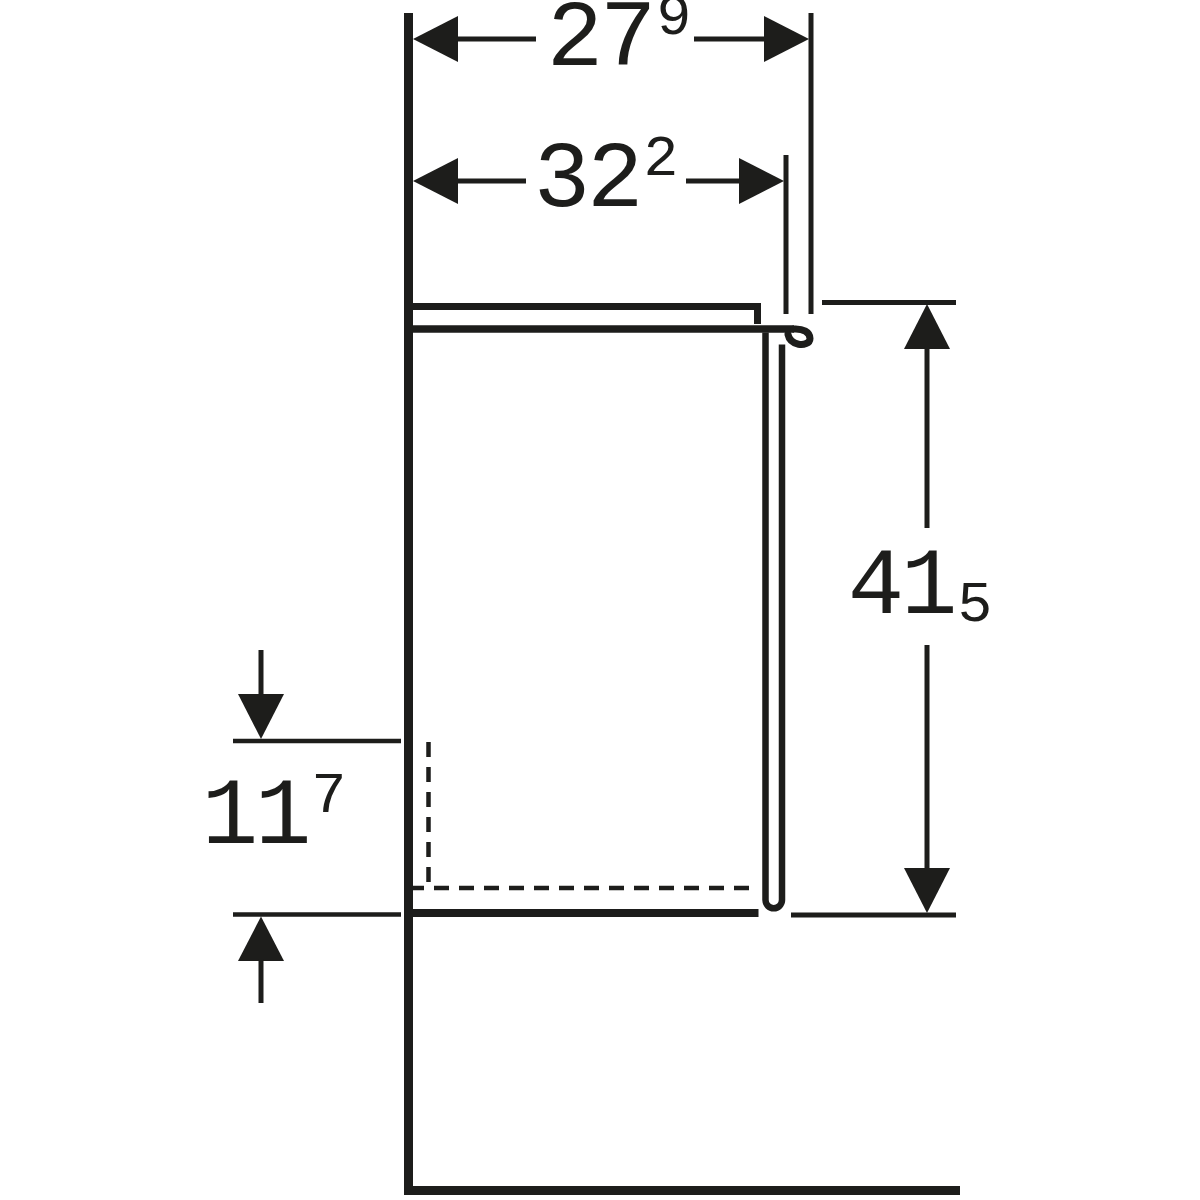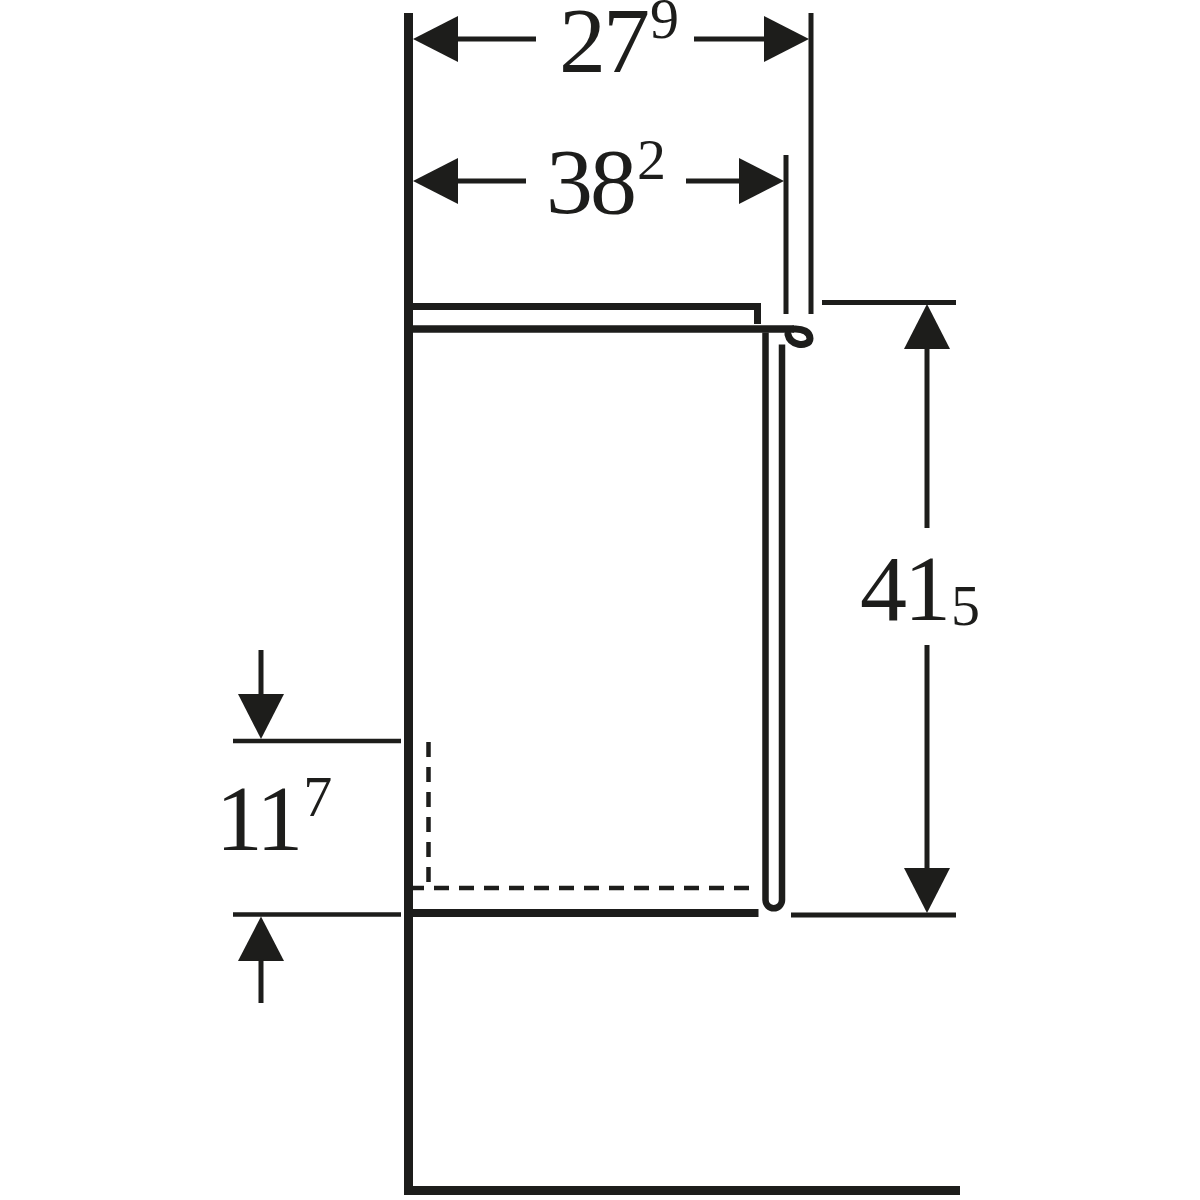--- a/index.html
+++ b/index.html
@@ -6,21 +6,22 @@
     margin: 0;
     padding: 0;
     background: #ffffff;
   }
   #canvas {
     position: relative;
     width: 980px;
     height: 1200px;
     background: var(--paper, #ffffff);
     overflow: hidden;
-    font-family: Liberation Serif, serif;
+    font-family: Liberation Mono, monospace;
+    padding-left: 42px;
   }
   #drawing-svg {
     position: absolute;
     left: 0;
     top: 0;
     color: var(--ink, #1d1d1b);
   }
   .dim-label {
     position: absolute;
     display: flex;
@@ -89,21 +90,21 @@
     <polygon points="261,916.5 238,961 284,961" fill="currentColor" stroke="none"></polygon>
     <line x1="261" y1="959" x2="261" y2="1003" stroke-width="5"></line>
   </svg>
 
   <div class="dim-label" style="left:619px; top:40px;">
     <span class="whole">27</span>
     <span class="sup">9</span>
   </div>
 
   <div class="dim-label" style="left:606px; top:181px;">
-    <span class="whole">38</span>
+    <span class="whole">32</span>
     <span class="sup">2</span>
   </div>
 
   <div class="dim-label" style="left:920px; top:588px;align-items:flex-end;">
     <span class="whole">41</span>
     <span class="sup">5</span>
   </div>
 
   <div class="dim-label" style="left:274px; top:818px;text-align:center;">
     <span class="whole">11</span>

